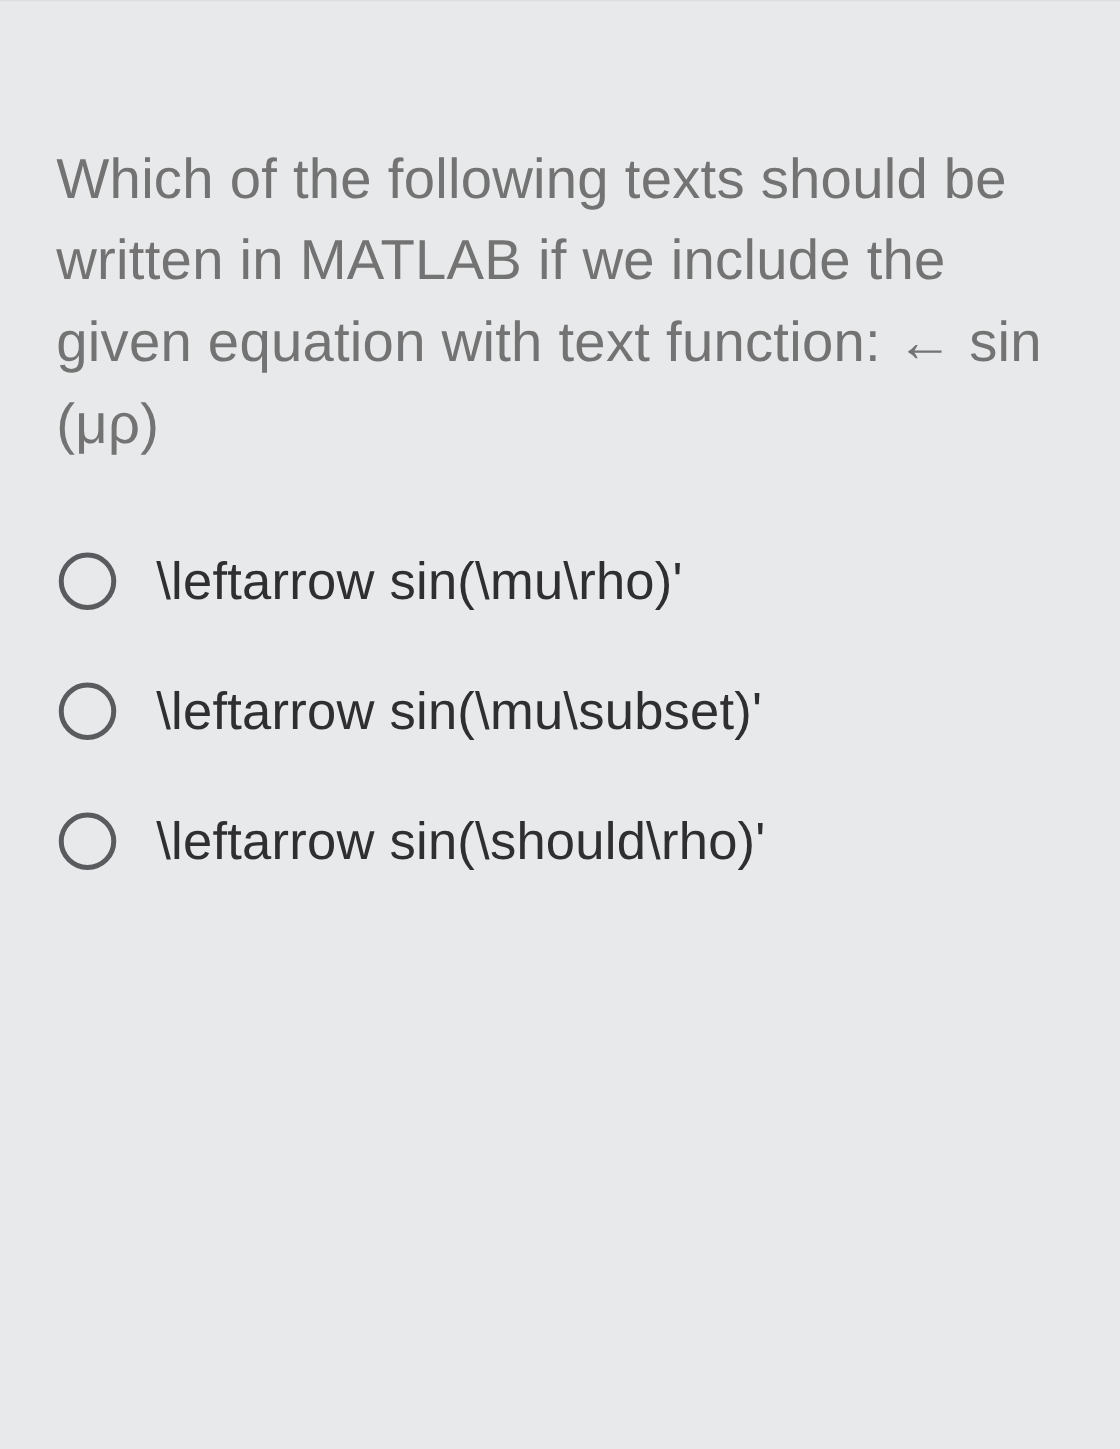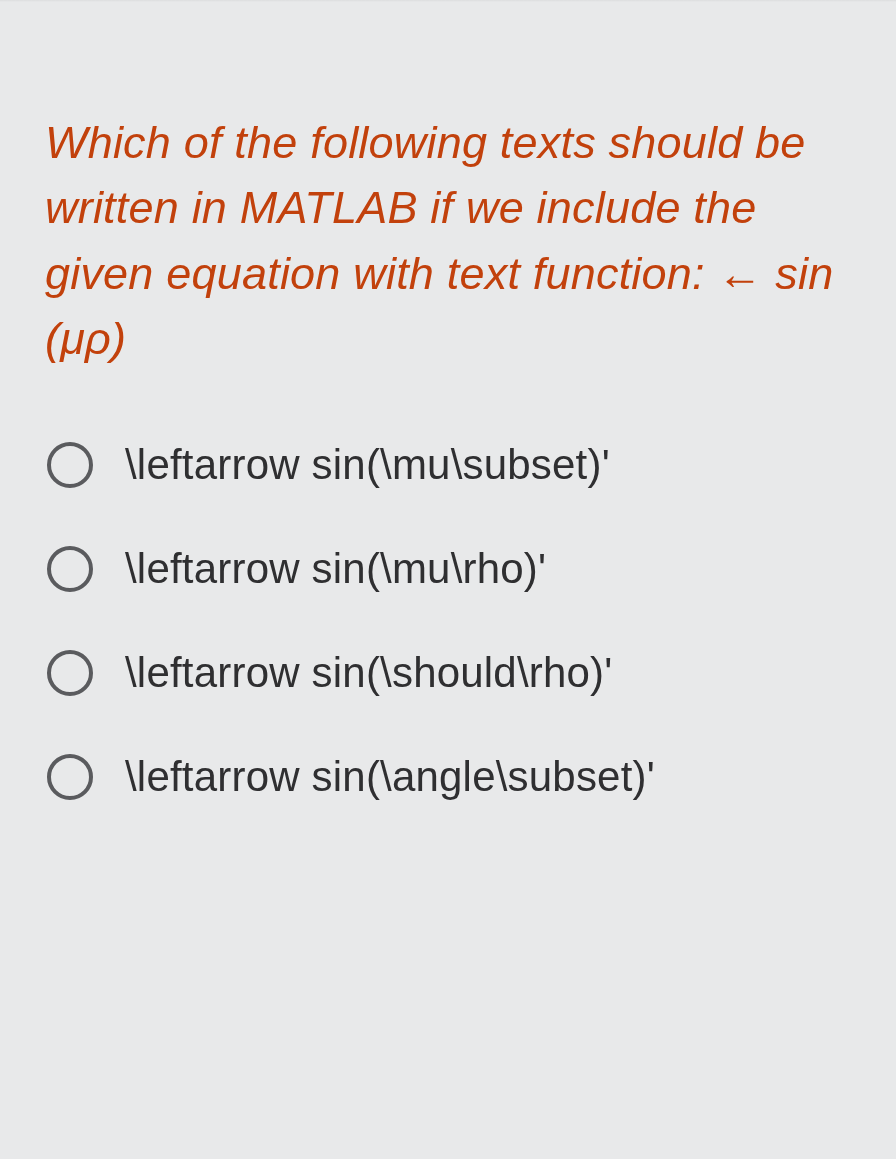--- a/index.html
+++ b/index.html
@@ -17,22 +17,21 @@
     padding: 110px 45px 60px 45px;
     display: flex;
     flex-direction: column;
     color: #323232;
   }
   .question {
     font-size: 45px;
     line-height: 1.45;
     letter-spacing: 0.2px;
     margin: 0 0 70px 0;
-    color: #c2410c;
-    font-style: italic;
+    color: #737373;
   }
   .options {
     display: flex;
     flex-direction: column;
     gap: 56px;
     padding-left: 2px;
   }
   .option {
     display: flex;
     align-items: center;
@@ -68,33 +67,29 @@
 <div class="thin-divider"></div>
 
 <div class="container">
 
   <p class="question">Which of the following texts should be written in MATLAB if we include the given equation with text function: ← sin (μρ)</p>
 
   <div class="options">
 
     <div class="option">
       <button class="radio"></button>
-      <span class="option-label">\leftarrow sin(\mu\subset)'</span>
+      <span class="option-label">\leftarrow sin(\mu\rho)'</span>
     </div>
 
     <div class="option">
       <button class="radio"></button>
-      <span class="option-label">\leftarrow sin(\mu\rho)'</span>
+      <span class="option-label">\leftarrow sin(\mu\subset)'</span>
     </div>
 
     <div class="option">
       <button class="radio"></button>
       <span class="option-label">\leftarrow sin(\should\rho)'</span>
     </div>
 
-    <div class="option">
-      <button class="radio"></button>
-      <span class="option-label">\leftarrow sin(\angle\subset)'</span>
-    </div>
 
   </div>
 
 </div>
 
 </body></html>

